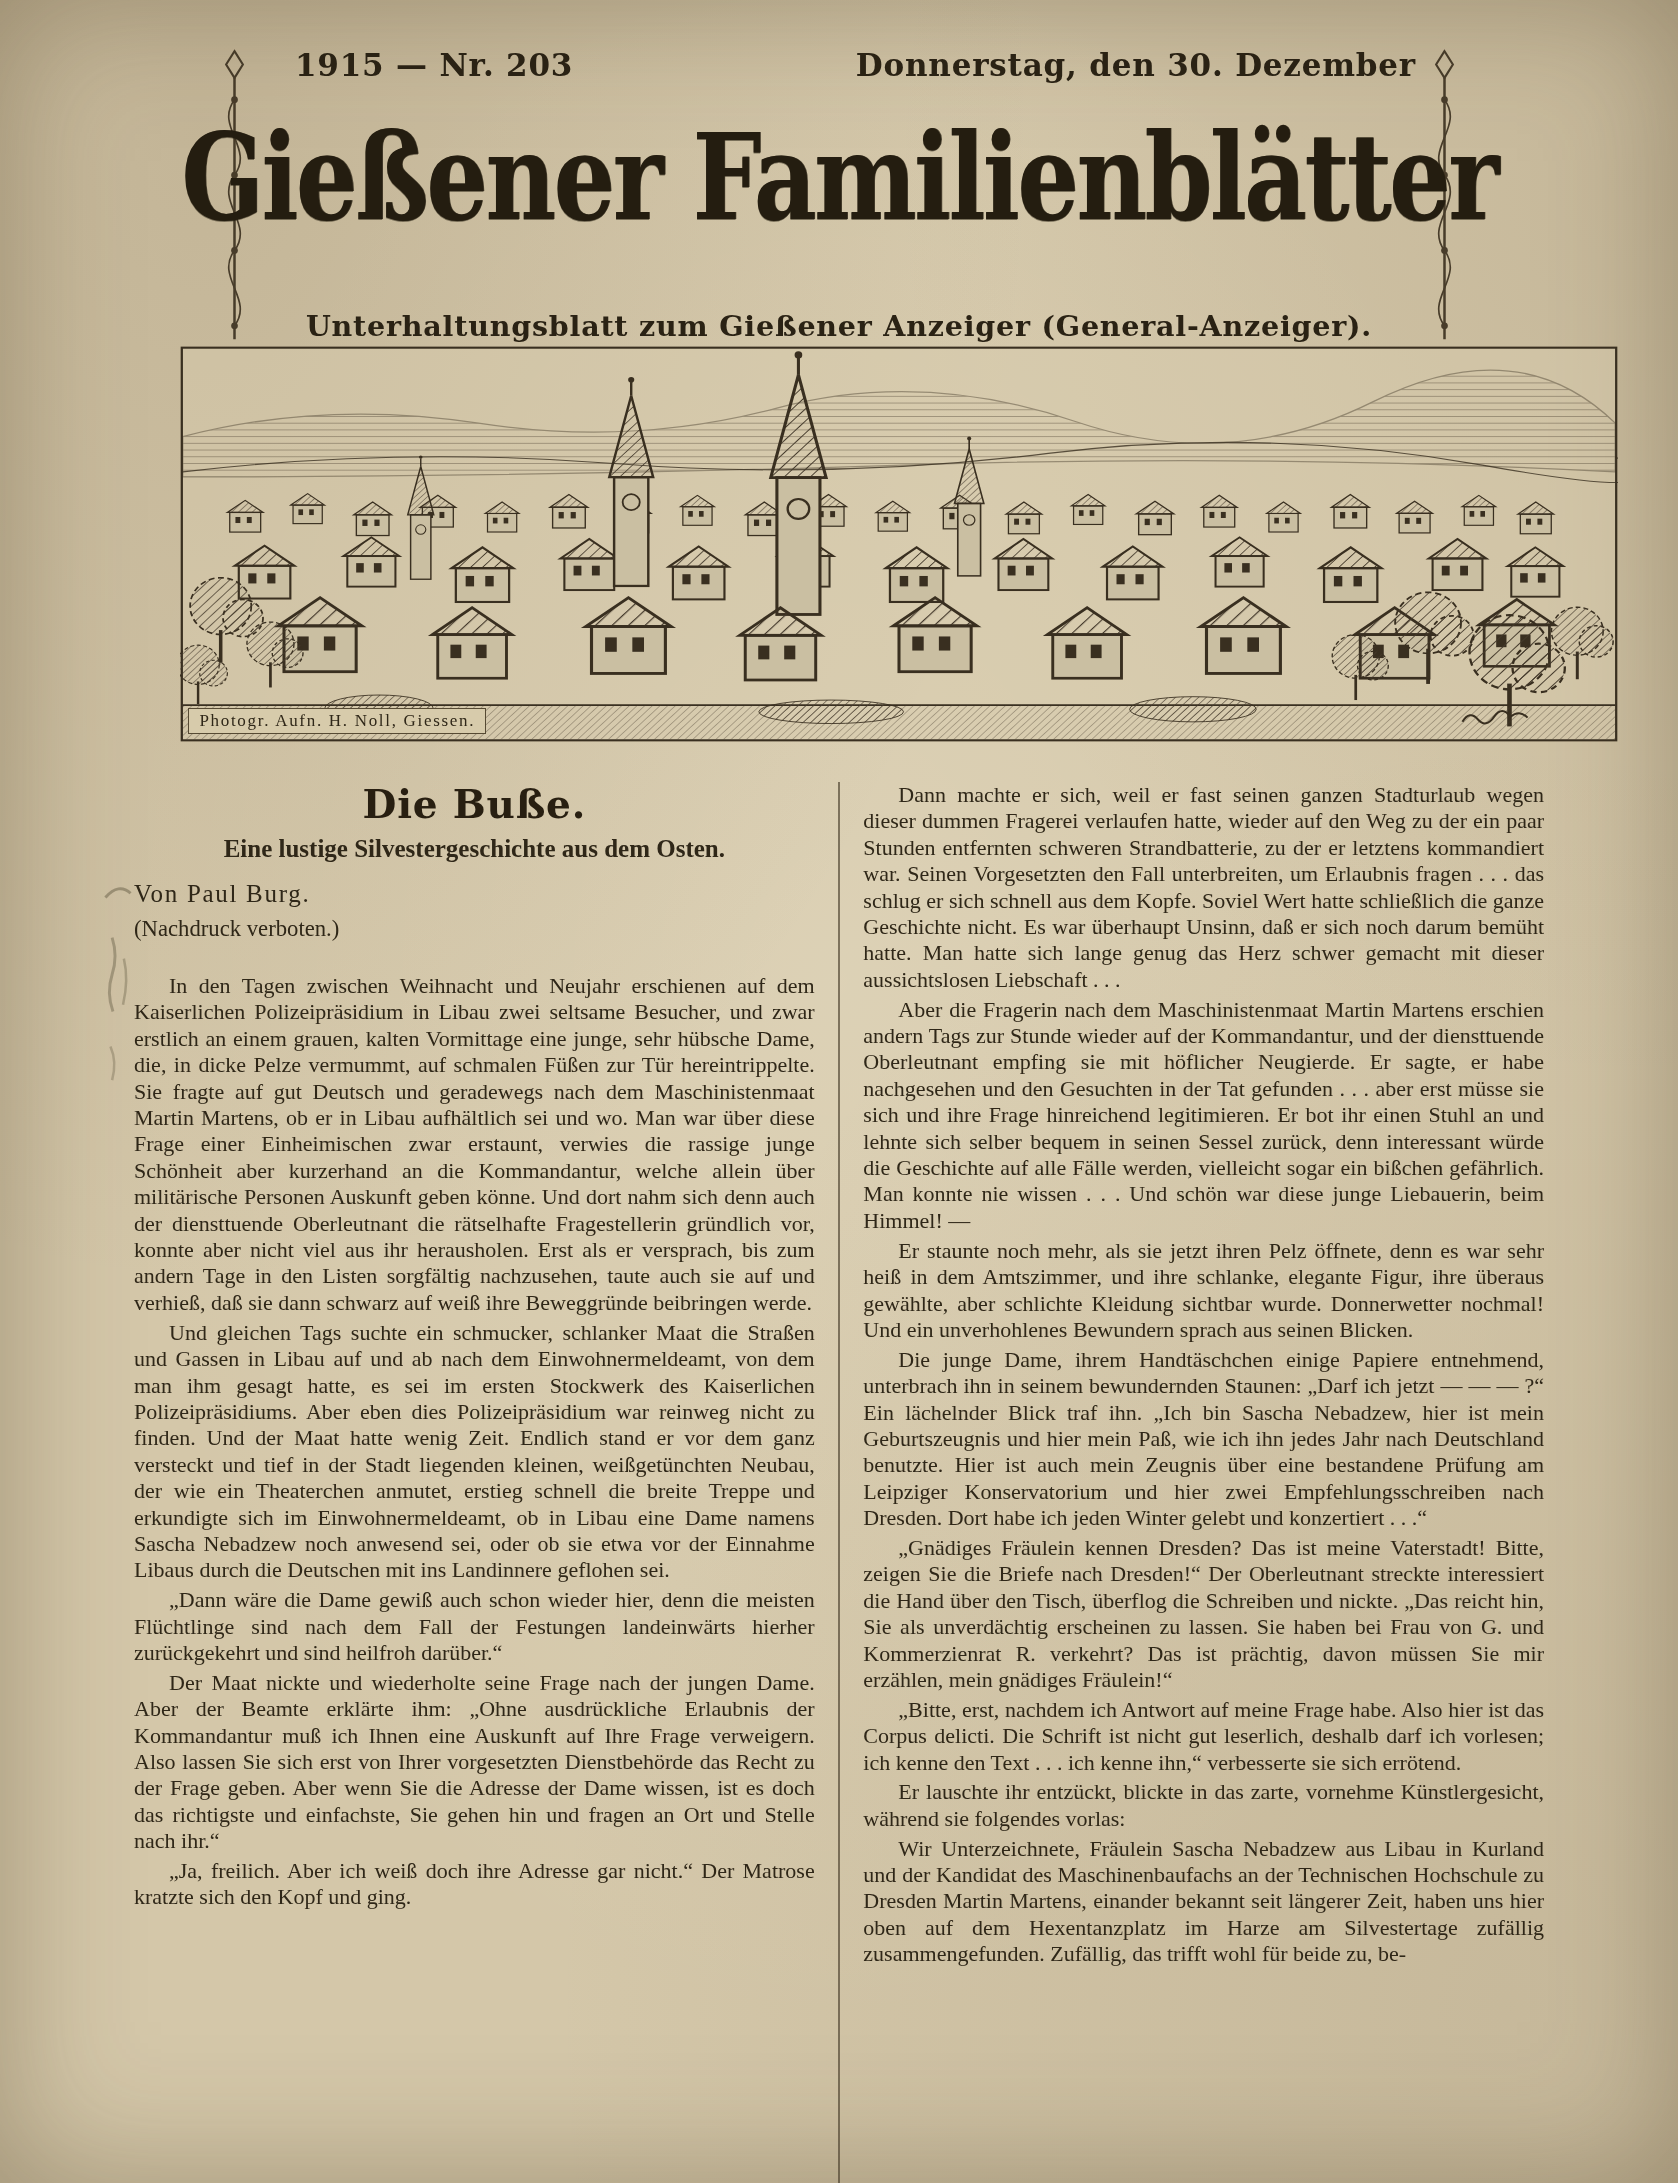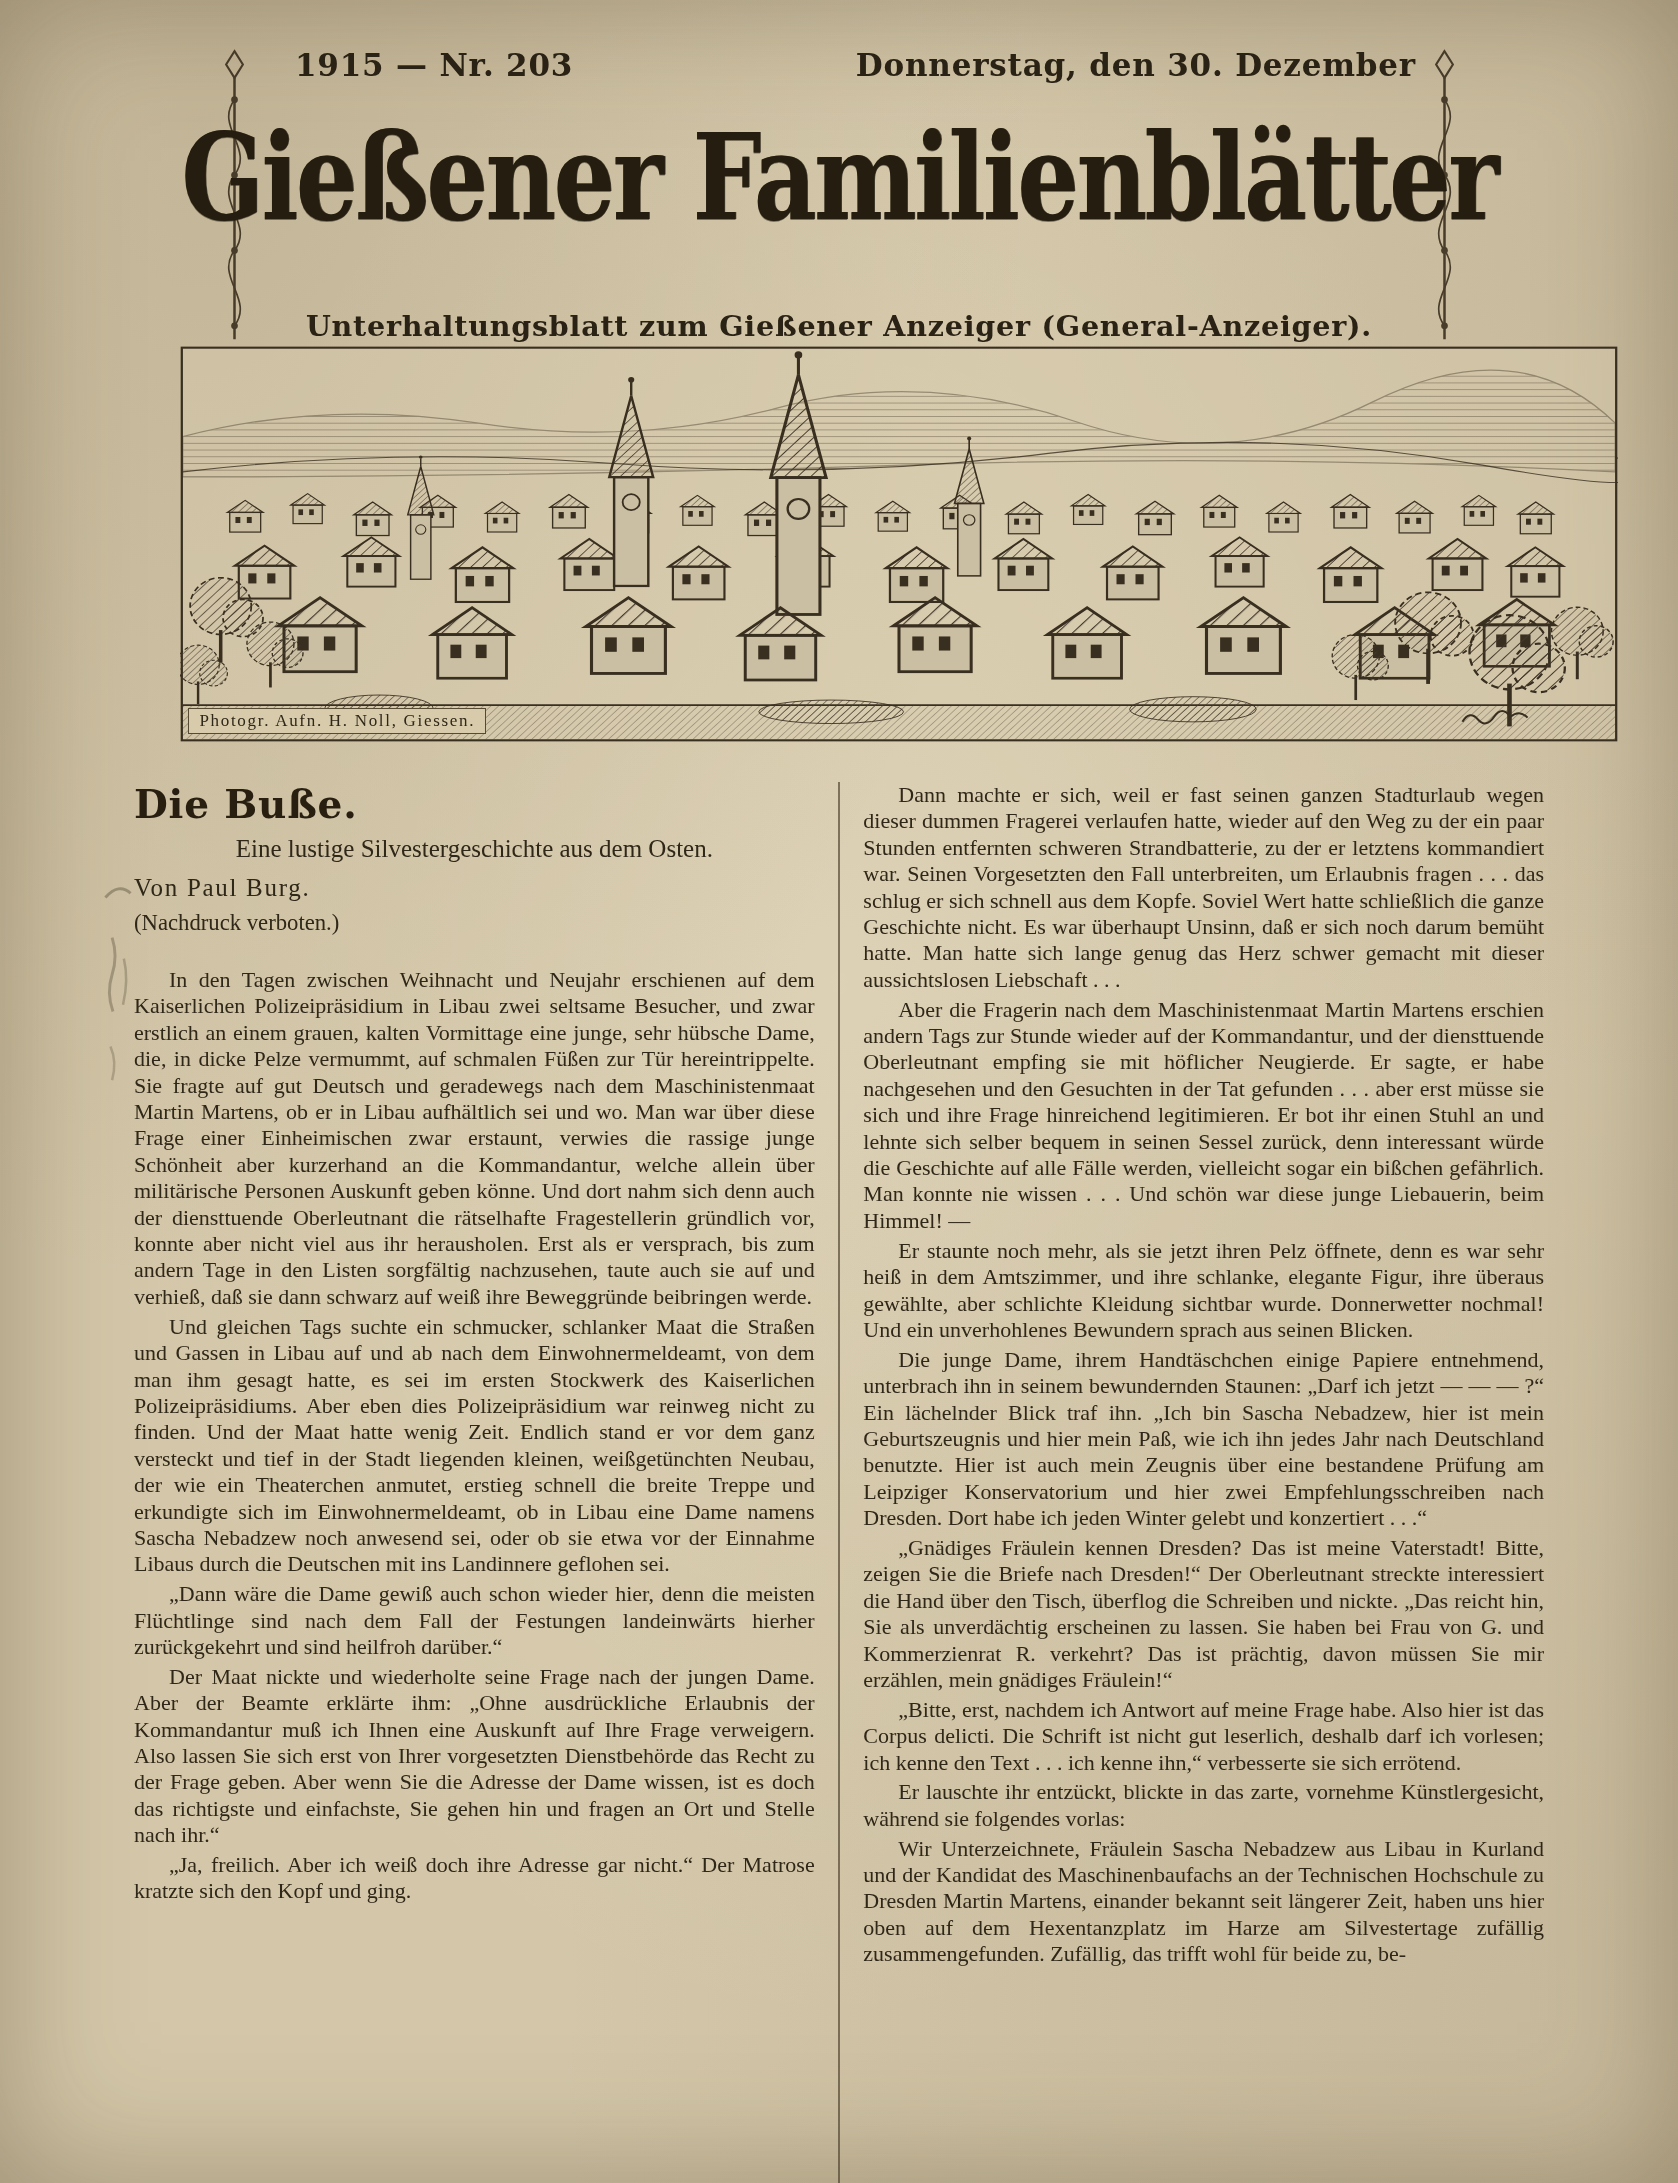--- a/index.html
+++ b/index.html
@@ -71,25 +71,25 @@
   
   .columns {
     position:absolute; left:134px; top:782px; width:1410px; height:1401px;
     display:flex; overflow:hidden;
   }
   .col { flex:1 1 0; overflow:hidden; }
   .col-left  { padding-right:23.5px; }
   .col-right { padding-left:23.5px; }
   .divider { width:1.7px; background:#4a3f2c; opacity:0.65; }
   .art-title {
-    font-weight:bold; font-size:39px; line-height:1.05;
+    text-align:center; font-weight:bold; font-size:39px; line-height:1.05;
     letter-spacing:0.8px; margin:1.7px 0 10px; color:#281f11;
     font-family:"DejaVu Serif", serif;
   }
-  .art-subtitle { text-align:center; font-size:25px; margin-bottom:11px; }
+  .art-subtitle { text-align:center; font-size:25px; margin-bottom:17px;font-weight:bold; }
   .art-byline   { text-align:left; font-size:25px; margin-bottom:8.4px; letter-spacing:1.7px; }
   .art-notice   { text-align:left; font-size:22.7px; margin-bottom:31px; }
   .paras p {
     font-size:22px; line-height:26.4px;
     text-align:justify; text-indent:35px;
     margin:0 0 3.4px 0;
     hyphens:auto;
   }
 </style>
 </head>

